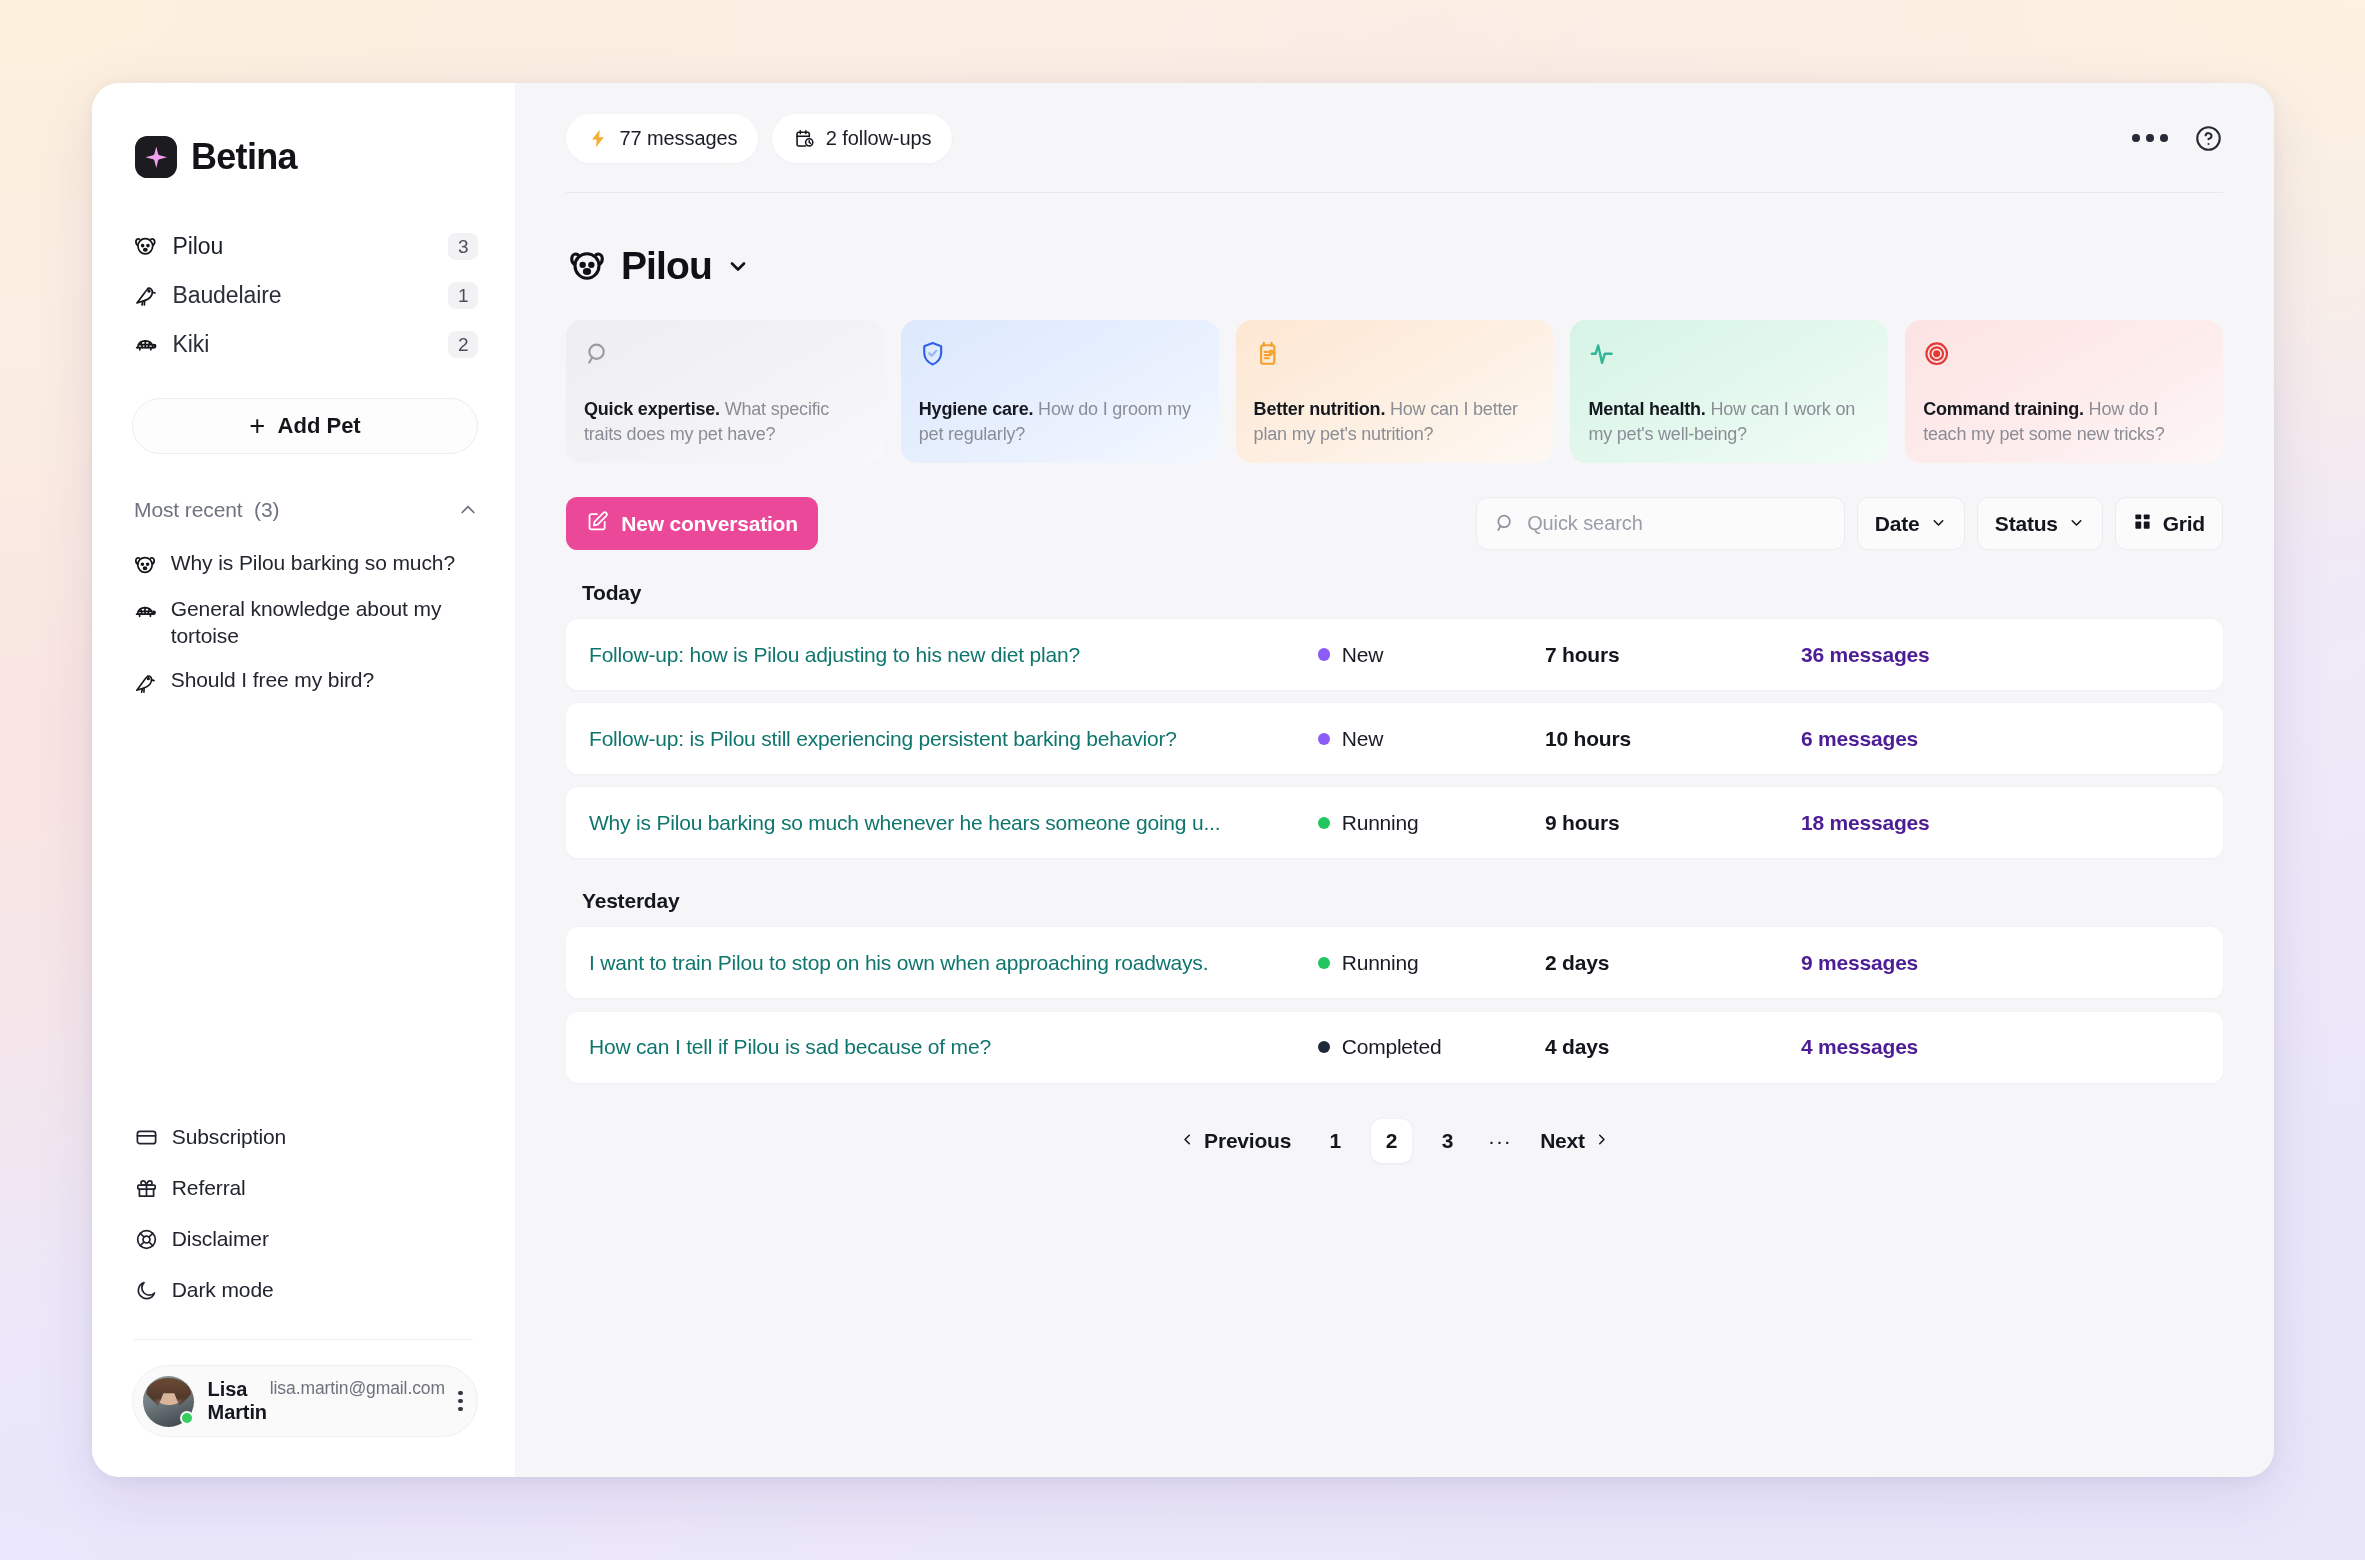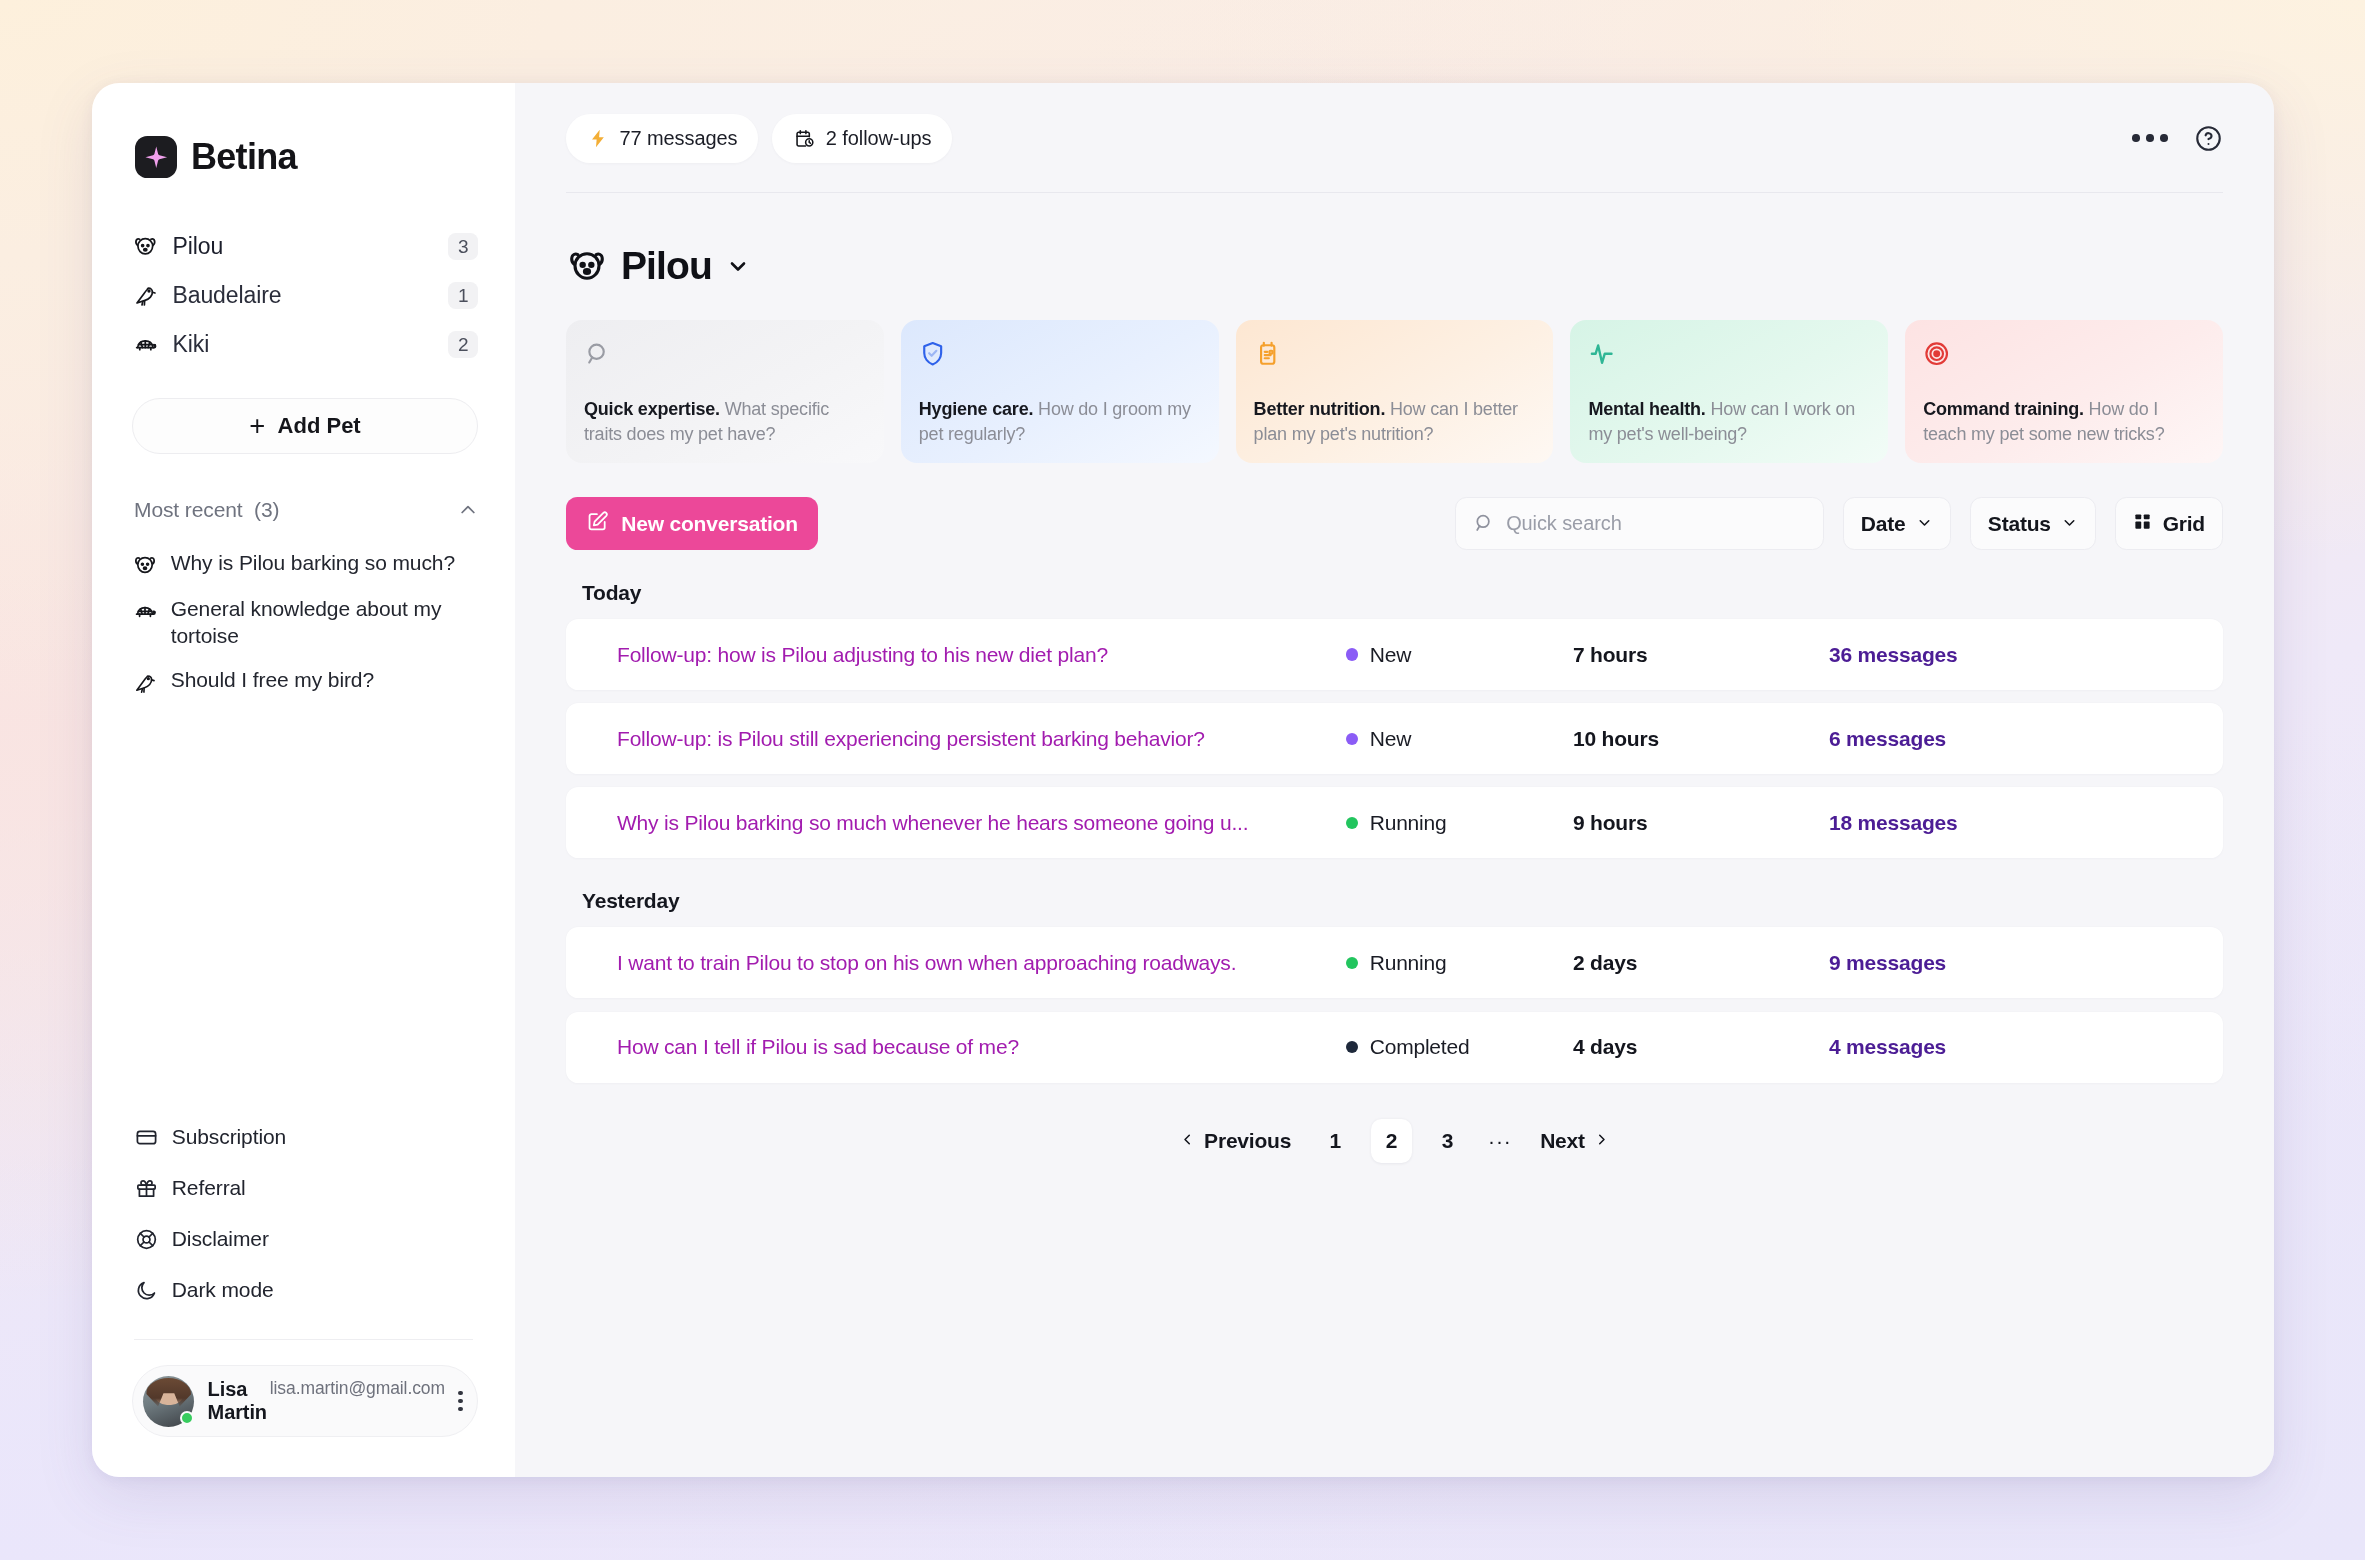--- a/index.html
+++ b/index.html
@@ -228,21 +228,21 @@
   .toolbar {
     margin-top: 34px;
     display: flex; align-items: center;
   }
   .btn-new {
     height: 53px; border-radius: 11.4px; background: #ec4899;
     color: #fff; font-size: 21px; font-weight: 700; letter-spacing:-0.2px;
     display: flex; align-items: center; gap: 12.3px; padding: 0 20px;
     cursor: pointer;
   }
-  .toolbar-right { margin-left: auto; display: flex; align-items: flex-start; gap: 19px; }
+  .toolbar-right { margin-left: auto; display: flex; align-items: flex-start; gap: 12px; }
   .search-box {
     width: 369px; height: 53px; border-radius: 11.4px;
     background: #fbfbfc; border: 0.9px solid #ececf1;
     display: flex; align-items: center; gap: 11.4px; padding: 0 17px;
     cursor: text;
   }
   .search-box input {
     border: 0; outline: 0; background: transparent;
     font-size: 20px; color: #24262f; letter-spacing:-0.1px;
     font-family: inherit; width: 100%;
@@ -264,24 +264,23 @@
     height: 71px;
     background: #fff; border-radius: 12.3px;
     display: flex; align-items: center;
     padding: 0 23px;
     margin-bottom: 13.2px;
     cursor: pointer;
     box-shadow: 0 0.9px 2.4px rgba(40,40,70,.03);
   }
   .conv-title {
     flex: 0 0 729px;
-    font-size: 21px; color: #a21caf; letter-spacing:-0.2px;
+    font-size: 21px; color: #0f766e; letter-spacing:-0.2px;
     white-space: nowrap; overflow: hidden; text-overflow: ellipsis;
     padding-right: 14px;
-    margin-left: 28px;
   }
   .conv-status {
     flex: 0 0 227px;
     display: flex; align-items: center; gap: 11.4px;
     font-size: 21px; color: #1a1c25; letter-spacing:-0.2px;
   }
   .st-dot { width: 12.3px; height: 12.3px; border-radius: 50%; flex: 0 0 12.3px; }
   .conv-time {
     flex: 0 0 256px;
     font-size: 21px; font-weight: 700; color: #14161e; letter-spacing:-0.2px;

